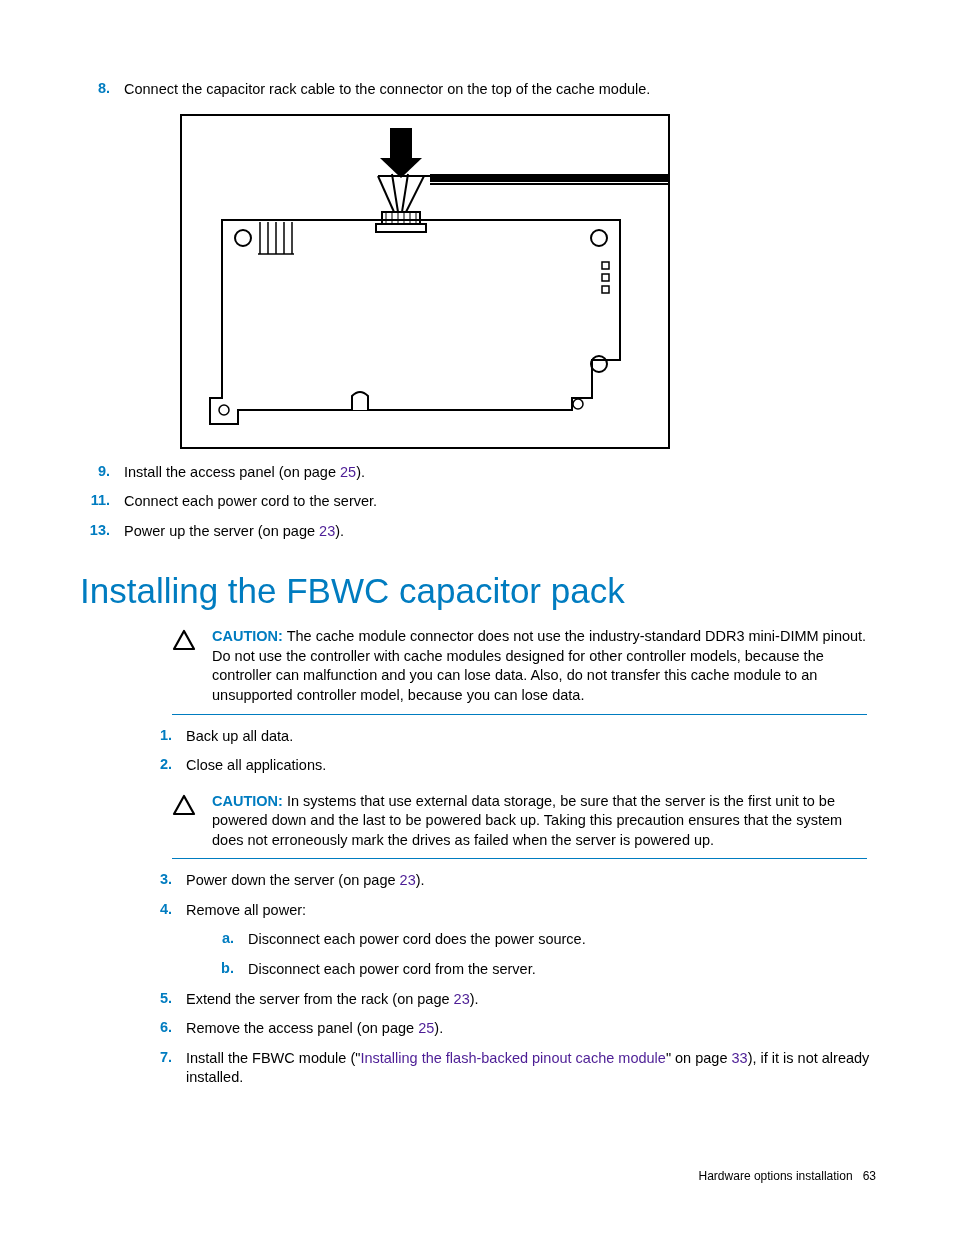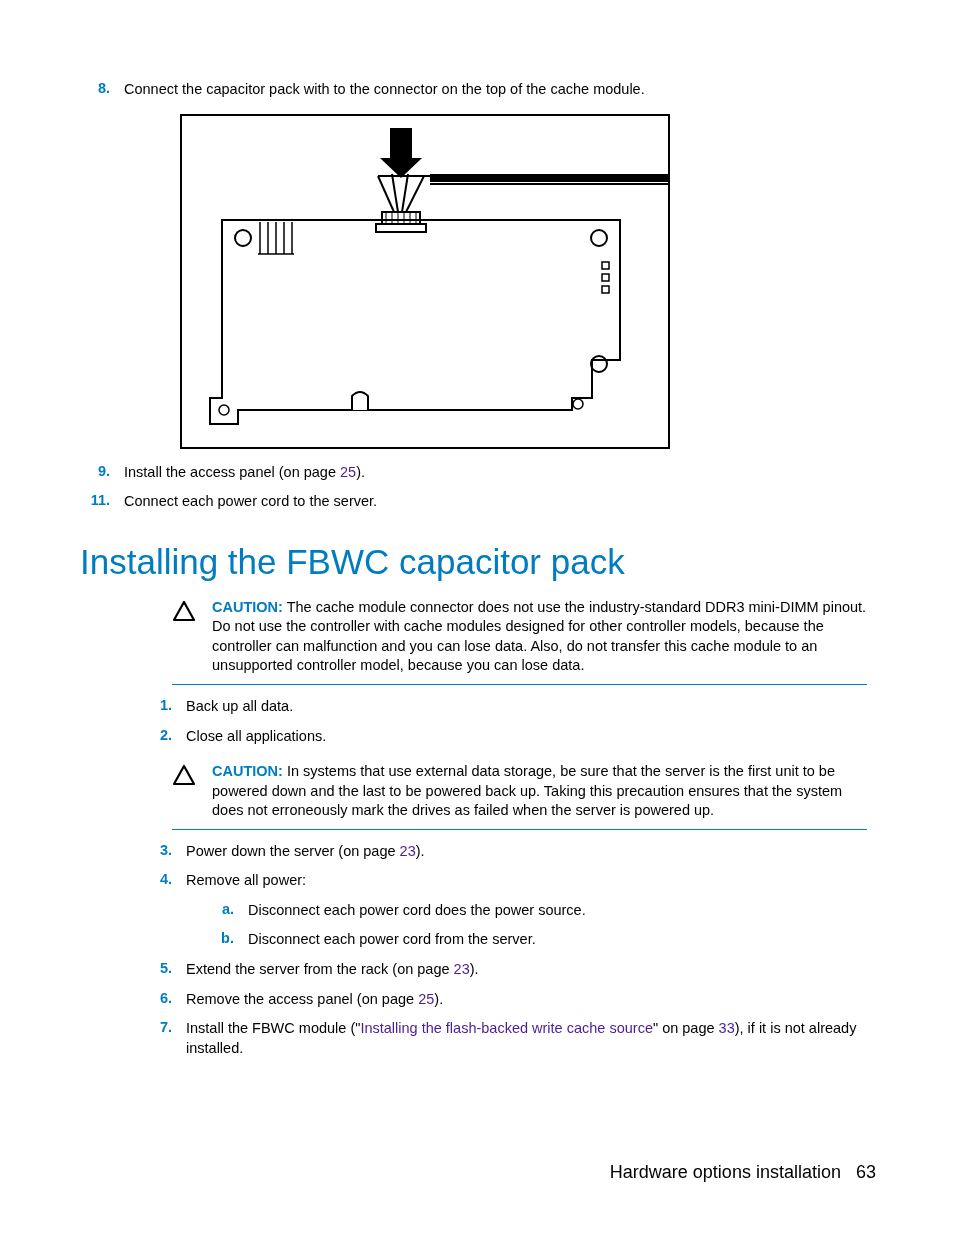--- a/index.html
+++ b/index.html
@@ -82,32 +82,32 @@
     width: 60px;
   }
   .sub-list .step-num span {
     color: #007cc0;
     font-weight: bold;
   }
   .footer {
     position: absolute;
     bottom: 52px;
     right: 78px;
-    font-size: 18px;
+    font-size: 12px;
   }
 </style>
 </head>
 <body>
 
 <div class="page">
 
   <div class="step-list">
     <div class="step-row">
       <div class="step-num">8.</div>
-      <div class="step-text">Connect the capacitor pack with to the connector on the top of the cache module.</div>
+      <div class="step-text">Connect the capacitor rack cable to the connector on the top of the cache module.</div>
     </div>
   </div>
 
   <div class="diagram-block">
     <svg viewBox="0 0 490 335" width="490" height="335">
 
       <path d="M 1 1 L 1 334 L 489 334 L 489 1 L 253 1 L 253 70 L 489 70
                M 1 1 L 196 1 L 196 70 L 1 70" fill="none"></path>
       <rect x="1" y="1" width="488" height="333" fill="none" stroke="#000" stroke-width="2"></rect>
 
@@ -170,20 +170,26 @@
     <div class="step-row">
       <div class="step-num">9.</div>
       <div class="step-text">
         <span>Install the access panel (on page </span><a class="link">25</a><span>).</span>
       </div>
     </div>
     <div class="step-row">
       <div class="step-num">11.</div>
       <div class="step-text">Connect each power cord to the server.</div>
     </div>
+    <div class="step-row">
+      <div class="step-num">13.</div>
+      <div class="step-text">
+        <span>Power up the server (on page </span><a class="link">23</a><span>).</span>
+      </div>
+    </div>
   </div>
 
   <h2 class="section-title">Installing the FBWC capacitor pack</h2>
 
   <div class="callout">
     <div class="tri">
       <svg width="24" height="22">
           <polygon points="12,2 22,20 2,20" fill="none" stroke="#000" stroke-width="2.2" stroke-linejoin="round"></polygon>
         </svg>
     </div>
@@ -248,21 +254,21 @@
     </div>
     <div class="step-row">
       <div class="step-num">6.</div>
       <div class="step-text">
         <span>Remove the access panel (on page </span><a class="link">25</a><span>).</span>
       </div>
     </div>
     <div class="step-row">
       <div class="step-num">7.</div>
       <div class="step-text">
-        <span>Install the FBWC module ("</span><a class="link">Installing the flash-backed write cache source</a><span>" on page </span><a class="link">33</a><span>), if it is not already installed.</span>
+        <span>Install the FBWC module ("</span><a class="link">Installing the flash-backed pinout cache module</a><span>" on page </span><a class="link">33</a><span>), if it is not already installed.</span>
       </div>
     </div>
   </div>
 
   <div class="footer">
     <span>Hardware options installation</span>&nbsp;&nbsp;&nbsp;<span>63</span>
   </div>
 
 </div>
 

